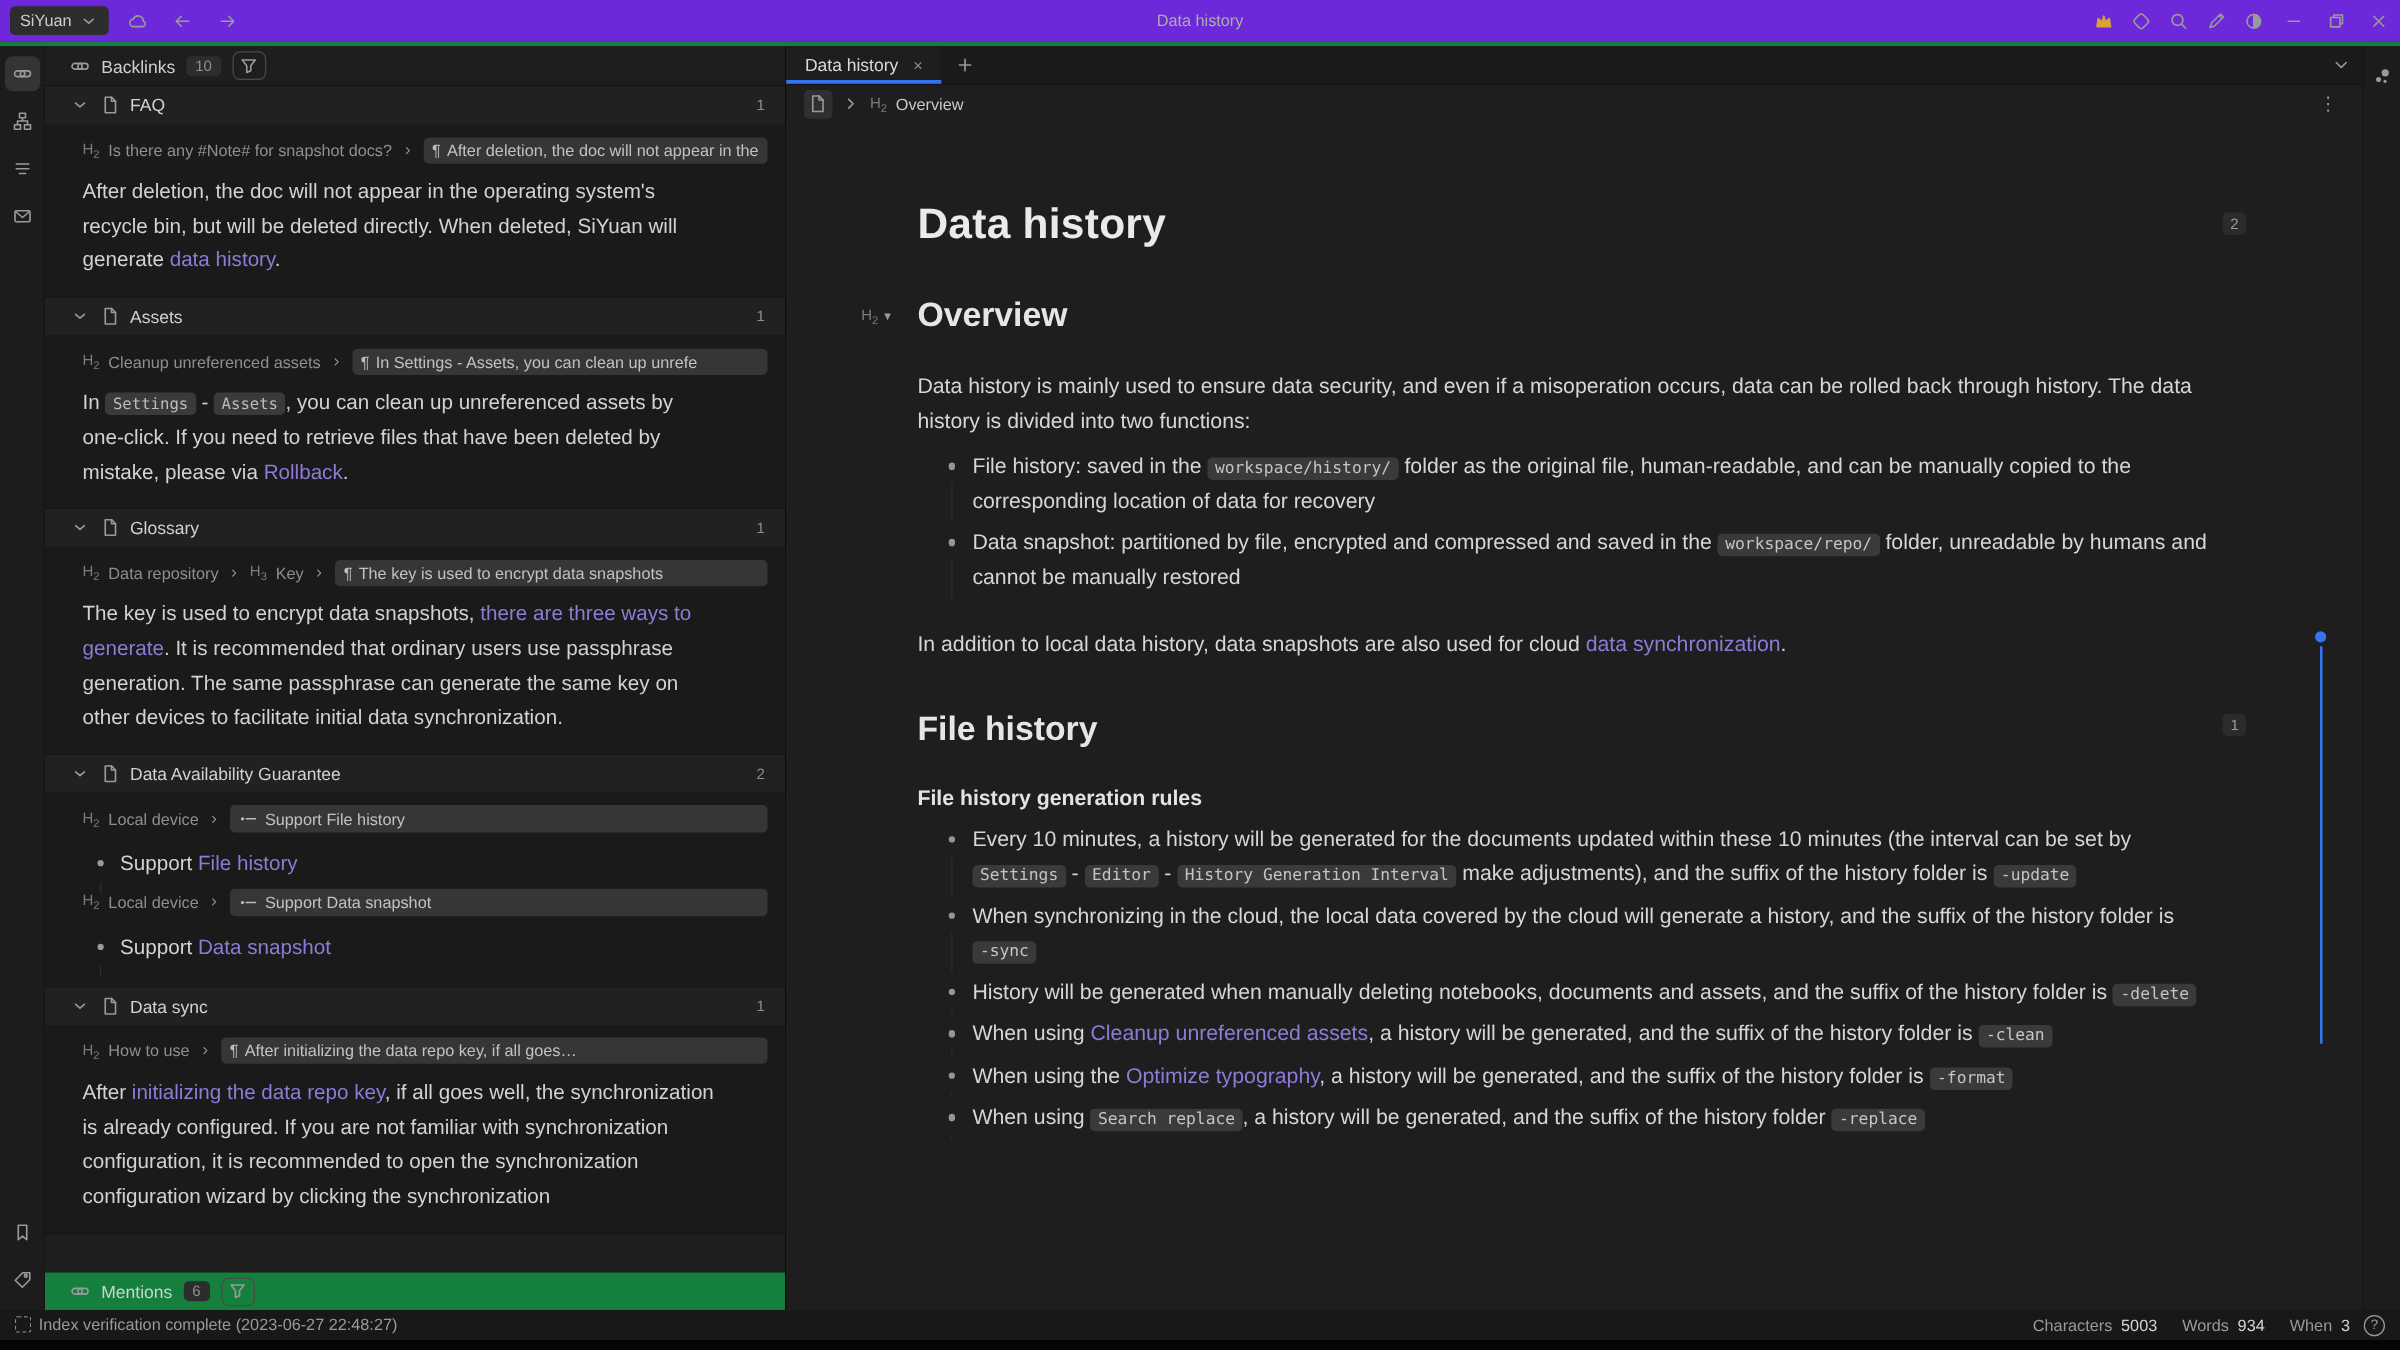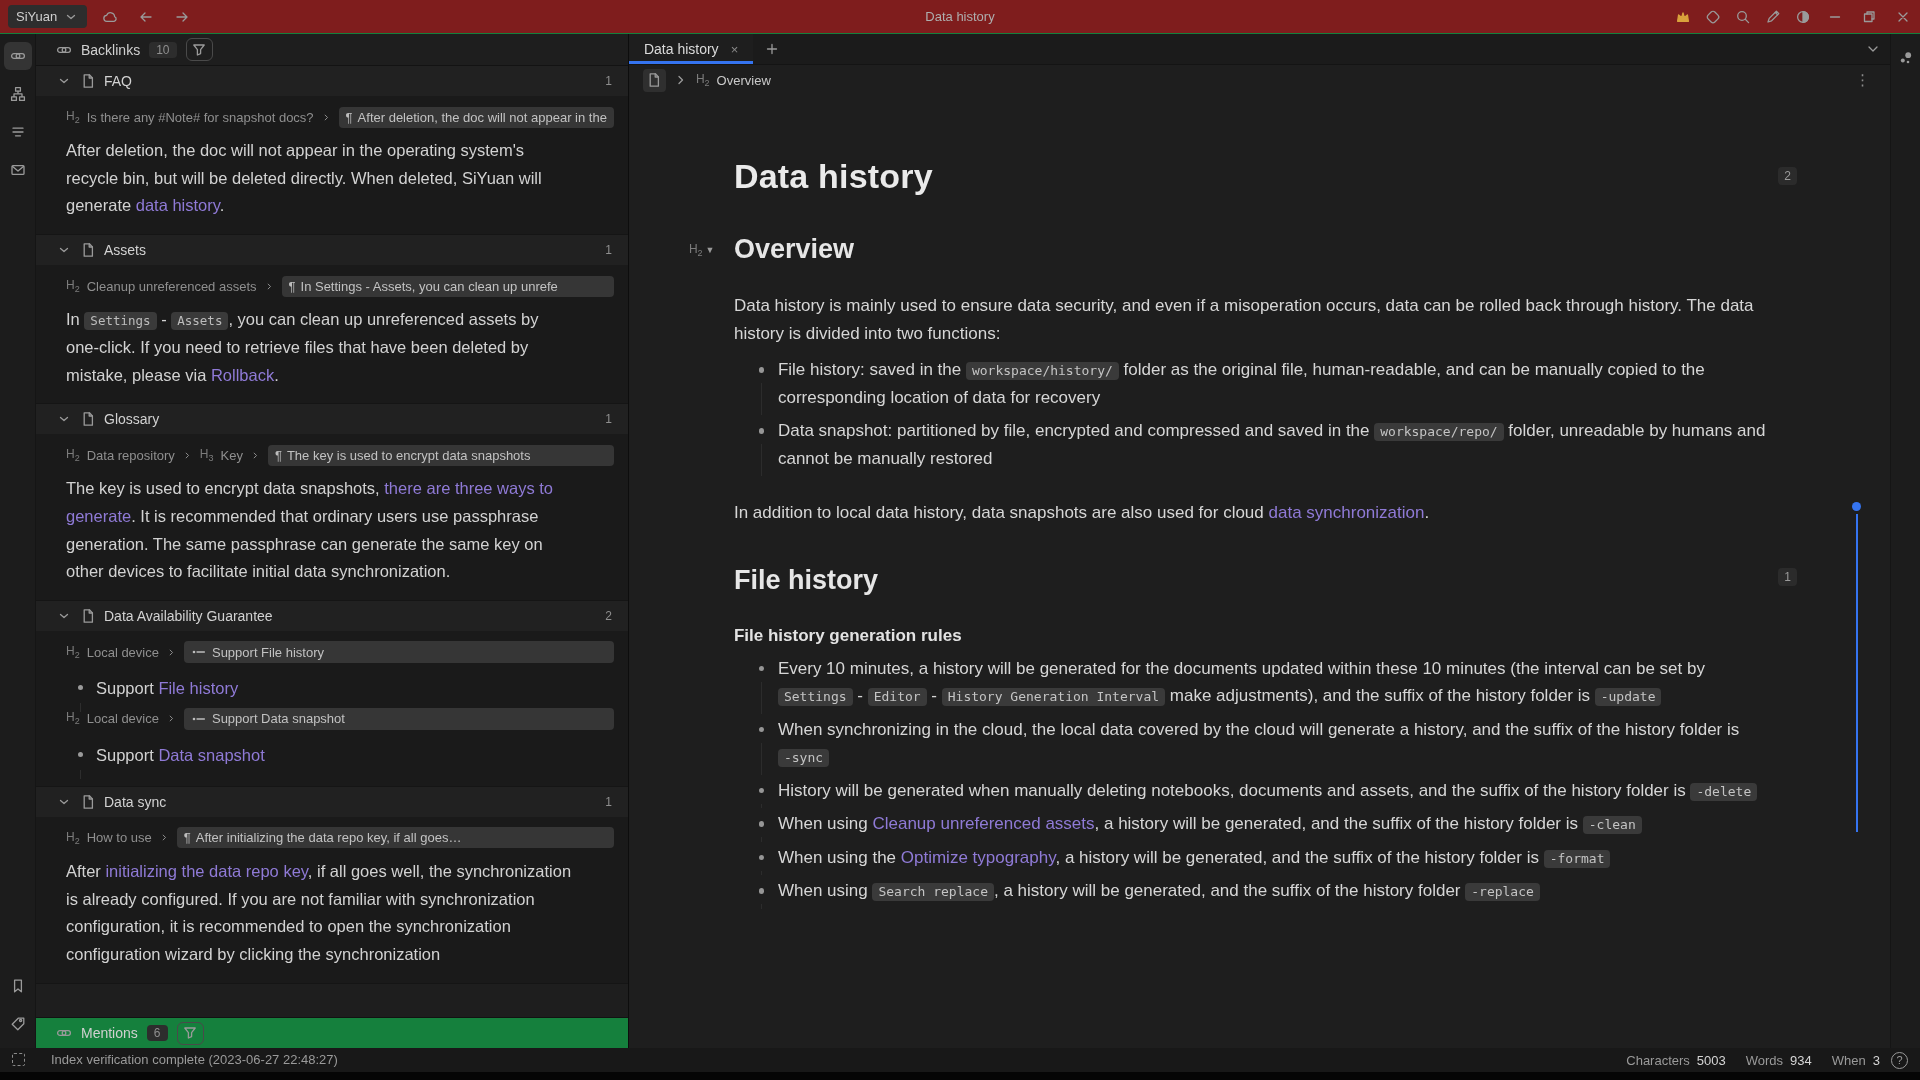--- a/index.html
+++ b/index.html
@@ -7,33 +7,33 @@
   body {
     width:1920px; height:1080px; overflow:hidden;
     background:#1e1e1e; color:#d3d3d3;
     font-family:"Liberation Sans", sans-serif;
     -webkit-font-smoothing:antialiased;
   }
   svg { display:block; }
   .window { display:flex; flex-direction:column; width:1920px; height:1080px; }
 
   
-  .titlebar { flex:0 0 33px; background:#7f1d1d; display:flex; align-items:center; position:relative; }
+  .titlebar { flex:0 0 33px; background:#6d28d9; display:flex; align-items:center; position:relative; }
   .tb-left { display:flex; align-items:center; gap:10px; padding-left:8px; }
   .app-menu { display:flex; align-items:center; gap:6px; height:23px; padding:0 8px; background:#2d2d2d;
     border:none; border-radius:4px; color:#cfcfcf; font-size:13px; font-family:inherit; }
   .tb-icon-btn { width:26px; height:24px; display:flex; align-items:center; justify-content:center;
     background:transparent; border:none; padding:0; }
   .tb-title { position:absolute; left:50%; transform:translateX(-50%); font-size:13px; color:#aeaeae; }
   .tb-right { margin-left:auto; display:flex; align-items:center; }
   .tb-right .tb-icon-btn { width:30px; height:28px; }
   .tb-right .winctl { width:34px; }
 
   
-  .main { flex:1; min-height:0; display:flex; border-top:1px solid #15803d; }
+  .main { flex:1; min-height:0; display:flex; border-top:4px solid #15803d; }
 
   .dock-left { flex:0 0 36px; background:#1c1c1c; border-right:1px solid #151515;
     display:flex; flex-direction:column; align-items:center; padding:8px 0 10px; gap:10px; }
   .dock-btn { width:28px; height:28px; border-radius:6px; display:flex; align-items:center; justify-content:center;
     background:transparent; border:none; padding:0; }
   .dock-btn.active { background:#343434; }
   .dock-spacer { flex:1; }
 
   
   .panel { flex:0 0 524px; display:flex; flex-direction:column; background:#1e1e1e; border-right:1px solid #0d0d0d; min-height:0; }
@@ -103,21 +103,21 @@
   .scroll-indicator { position:absolute; right:28px; top:468px; width:10px; }
   .si-dot { width:9px; height:9px; border-radius:50%; background:#3574f0; }
   .si-line { width:2px; height:318px; background:#3574f0; margin:3px 0 0 3.5px; }
 
   .dock-right { flex:0 0 30px; background:#1c1c1c; border-left:1px solid #151515;
     display:flex; flex-direction:column; align-items:center; padding-top:10px; gap:12px; }
 
   
   .statusbar { flex:0 0 32px; background:linear-gradient(#181818 24px, #050505 24px);
     display:flex; align-items:flex-start; padding:4px 12px 0 12px; font-size:13px; color:#9a9a9a; }
-  .sb-left { display:flex; align-items:center; gap:26px; }
+  .sb-left { display:flex; align-items:center; gap:6px; }
   .sel-icon { width:13px; height:13px; border:1px dashed #8a8a8a; border-radius:2px; }
   .sb-right { margin-left:auto; display:flex; align-items:center; gap:7px; }
   .sb-num { color:#d5d5d5; }
   .sb-gap { width:6px; }
   .help-btn { width:17px; height:17px; border:1.4px solid #9a9a9a; border-radius:50%; background:transparent;
     color:#9a9a9a; font-size:11px; line-height:1; display:flex; align-items:center; justify-content:center; padding:0; margin-left:4px; }
 </style>
 </head>
 <body>
 

